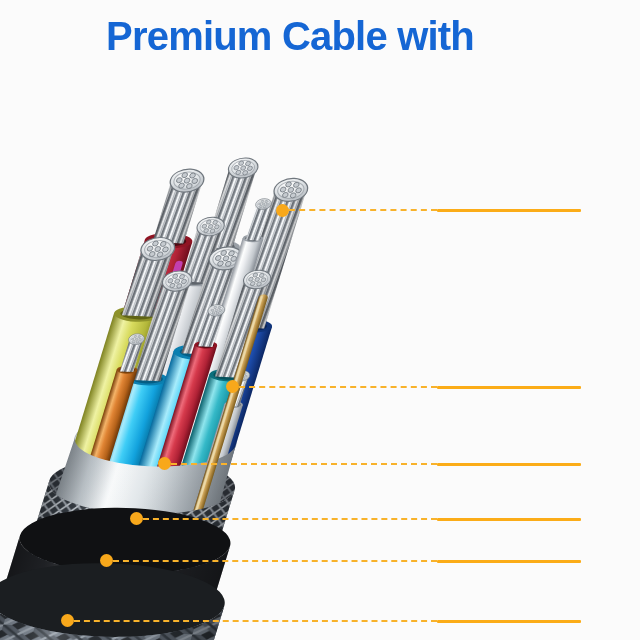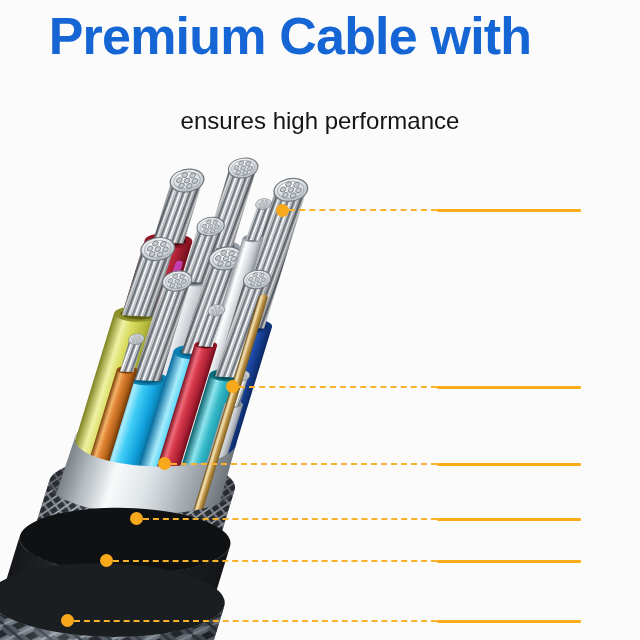--- a/index.html
+++ b/index.html
@@ -1,19 +1,19 @@
 <!DOCTYPE html>
 <html><head>
 <meta charset="utf-8">
 <style>
   html,body{margin:0;padding:0;background:#fbfbfb;}
   .page{position:relative;width:640px;height:640px;overflow:hidden;background:#fbfbfb;
         font-family:"Liberation Sans","DejaVu Sans",sans-serif;}
   .title{position:absolute;top:15px;left:0;width:580px;text-align:center;
-         font-size:52px;font-weight:700;line-height:42px;color:#1566d4;letter-spacing:-0.8px;}
+         font-size:40px;font-weight:700;line-height:42px;color:#1566d4;letter-spacing:-0.8px;}
   .subtitle{position:absolute;top:107px;left:0;width:640px;text-align:center;
             font-size:24px;font-weight:400;color:#141414;}
   .cable-art{position:absolute;left:0;top:128px;width:340px;height:512px;}
   .callout{position:absolute;left:0;top:0;width:0;height:0;}
   .co-rule{position:absolute;left:437px;width:144px;height:3px;background:#fbac18;border-radius:1px;}
   .co-dash{position:absolute;border-top:2px dashed #f8b22b;}
   .co-dot{position:absolute;width:13px;height:13px;border-radius:50%;background:#f8a81b;}.c1 .co-rule{top:209px}.c1 .co-dash{left:289px;width:148px;top:209px}.c1 .co-dot{left:276px;top:204px}.c2 .co-rule{top:386px}.c2 .co-dash{left:239px;width:198px;top:386px}.c2 .co-dot{left:226px;top:380px}.c3 .co-rule{top:463px}.c3 .co-dash{left:171px;width:266px;top:463px}.c3 .co-dot{left:158px;top:457px}.c4 .co-rule{top:518px}.c4 .co-dash{left:143px;width:294px;top:518px}.c4 .co-dot{left:130px;top:512px}.c5 .co-rule{top:560px}.c5 .co-dash{left:113px;width:324px;top:560px}.c5 .co-dot{left:100px;top:554px}.c6 .co-rule{top:620px}.c6 .co-dash{left:74px;width:363px;top:620px}.c6 .co-dot{left:61px;top:614px}
 </style>
 </head>
 <body>
@@ -265,21 +265,20 @@
         <path d="M -114 -92 A 114 38 0 0 0 114 -92 L 114 80 A 114 42 0 0 1 -114 80 Z" fill="#474d55"></path>
         <path d="M -114 -92 A 114 38 0 0 0 114 -92 L 114 80 A 114 42 0 0 1 -114 80 Z" fill="url(#pWeave)" opacity="0.9"></path>
         <path d="M -114 -92 A 114 38 0 0 0 114 -92 L 114 80 A 114 42 0 0 1 -114 80 Z" fill="url(#shade)" opacity="0.6"></path>
       </g>
     </g>
   </svg>
 
   <div class="title">
     <div>Premium Cable with</div>
   </div>
-  <div class="subtitle">ensures high performance</div>
 
   <div class="callout c1">
 
     <div class="co-rule"></div>
     <div class="co-dash"></div>
     <div class="co-dot"></div>
   </div>
   <div class="callout c2">
 
     <div class="co-rule"></div>

